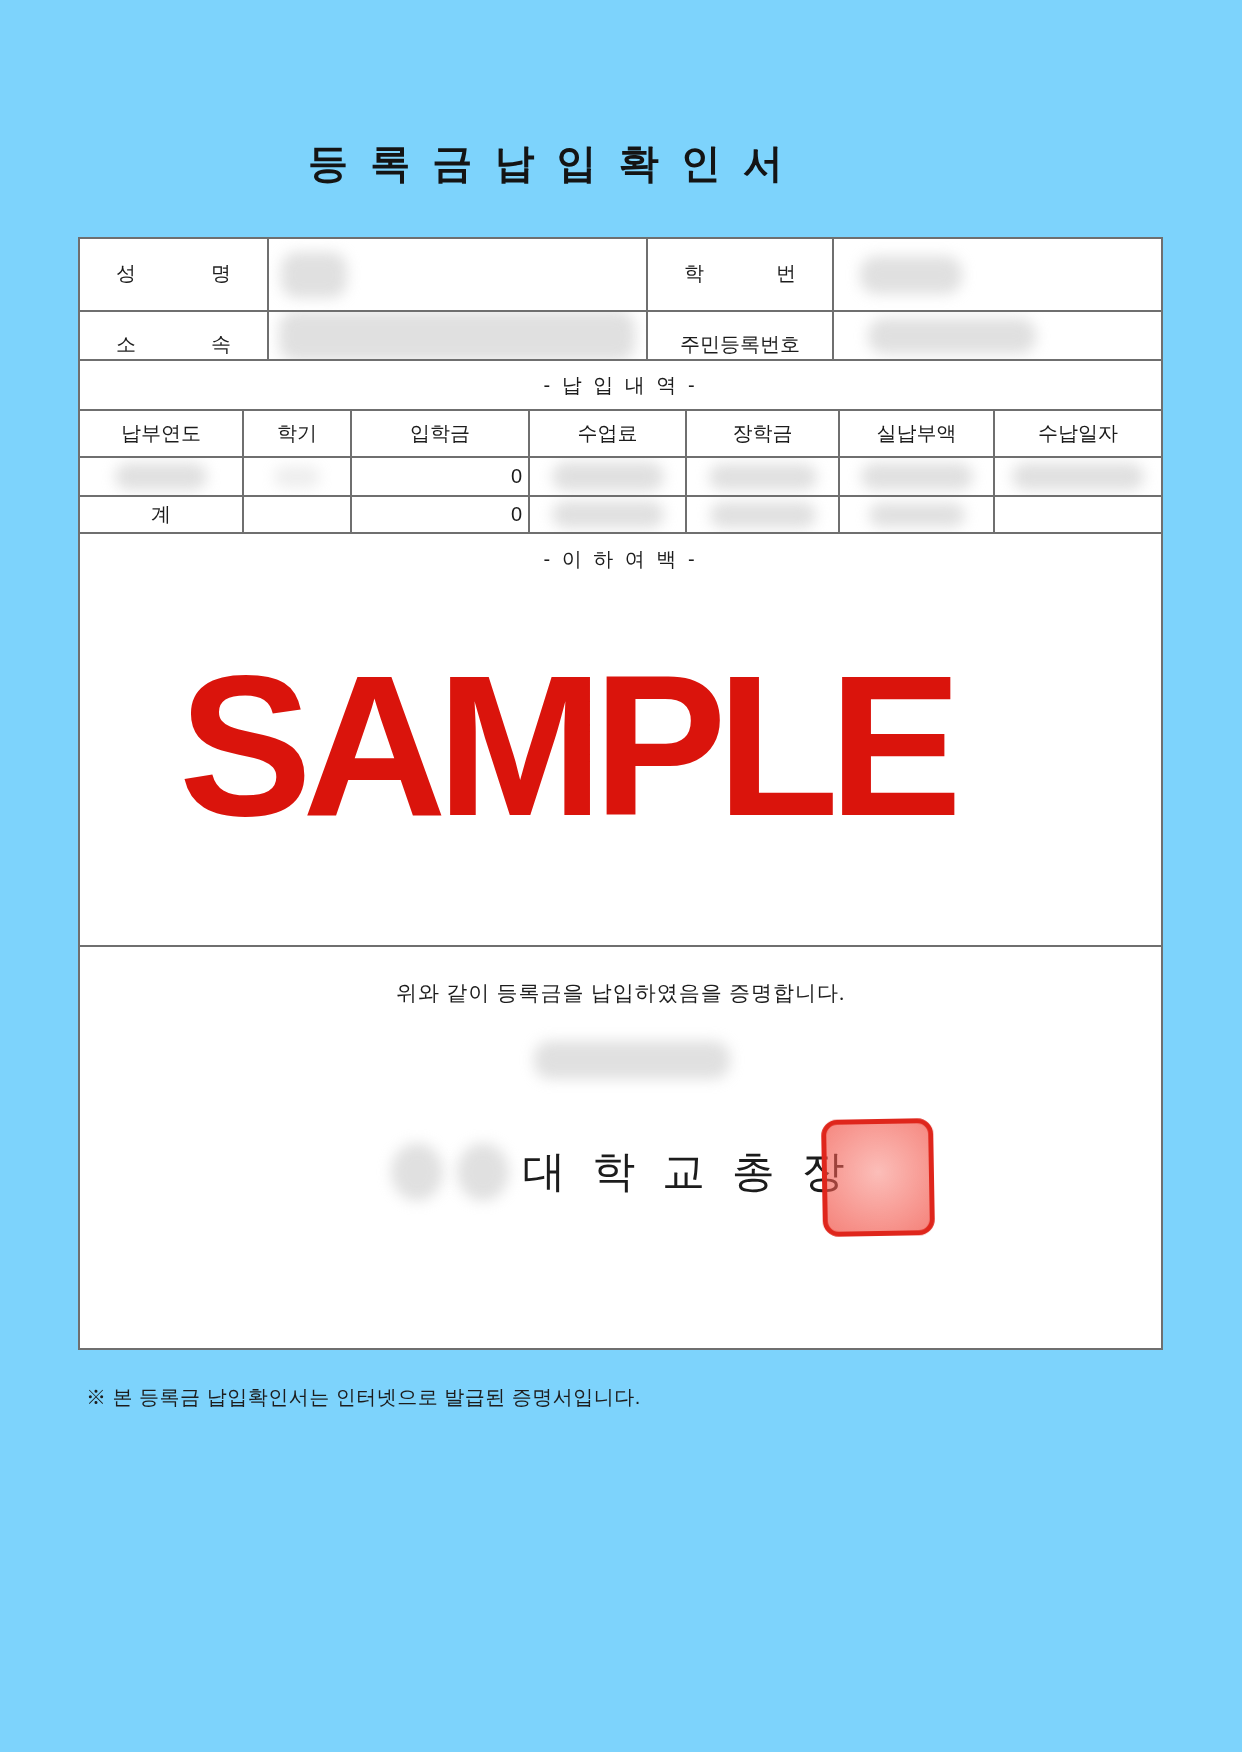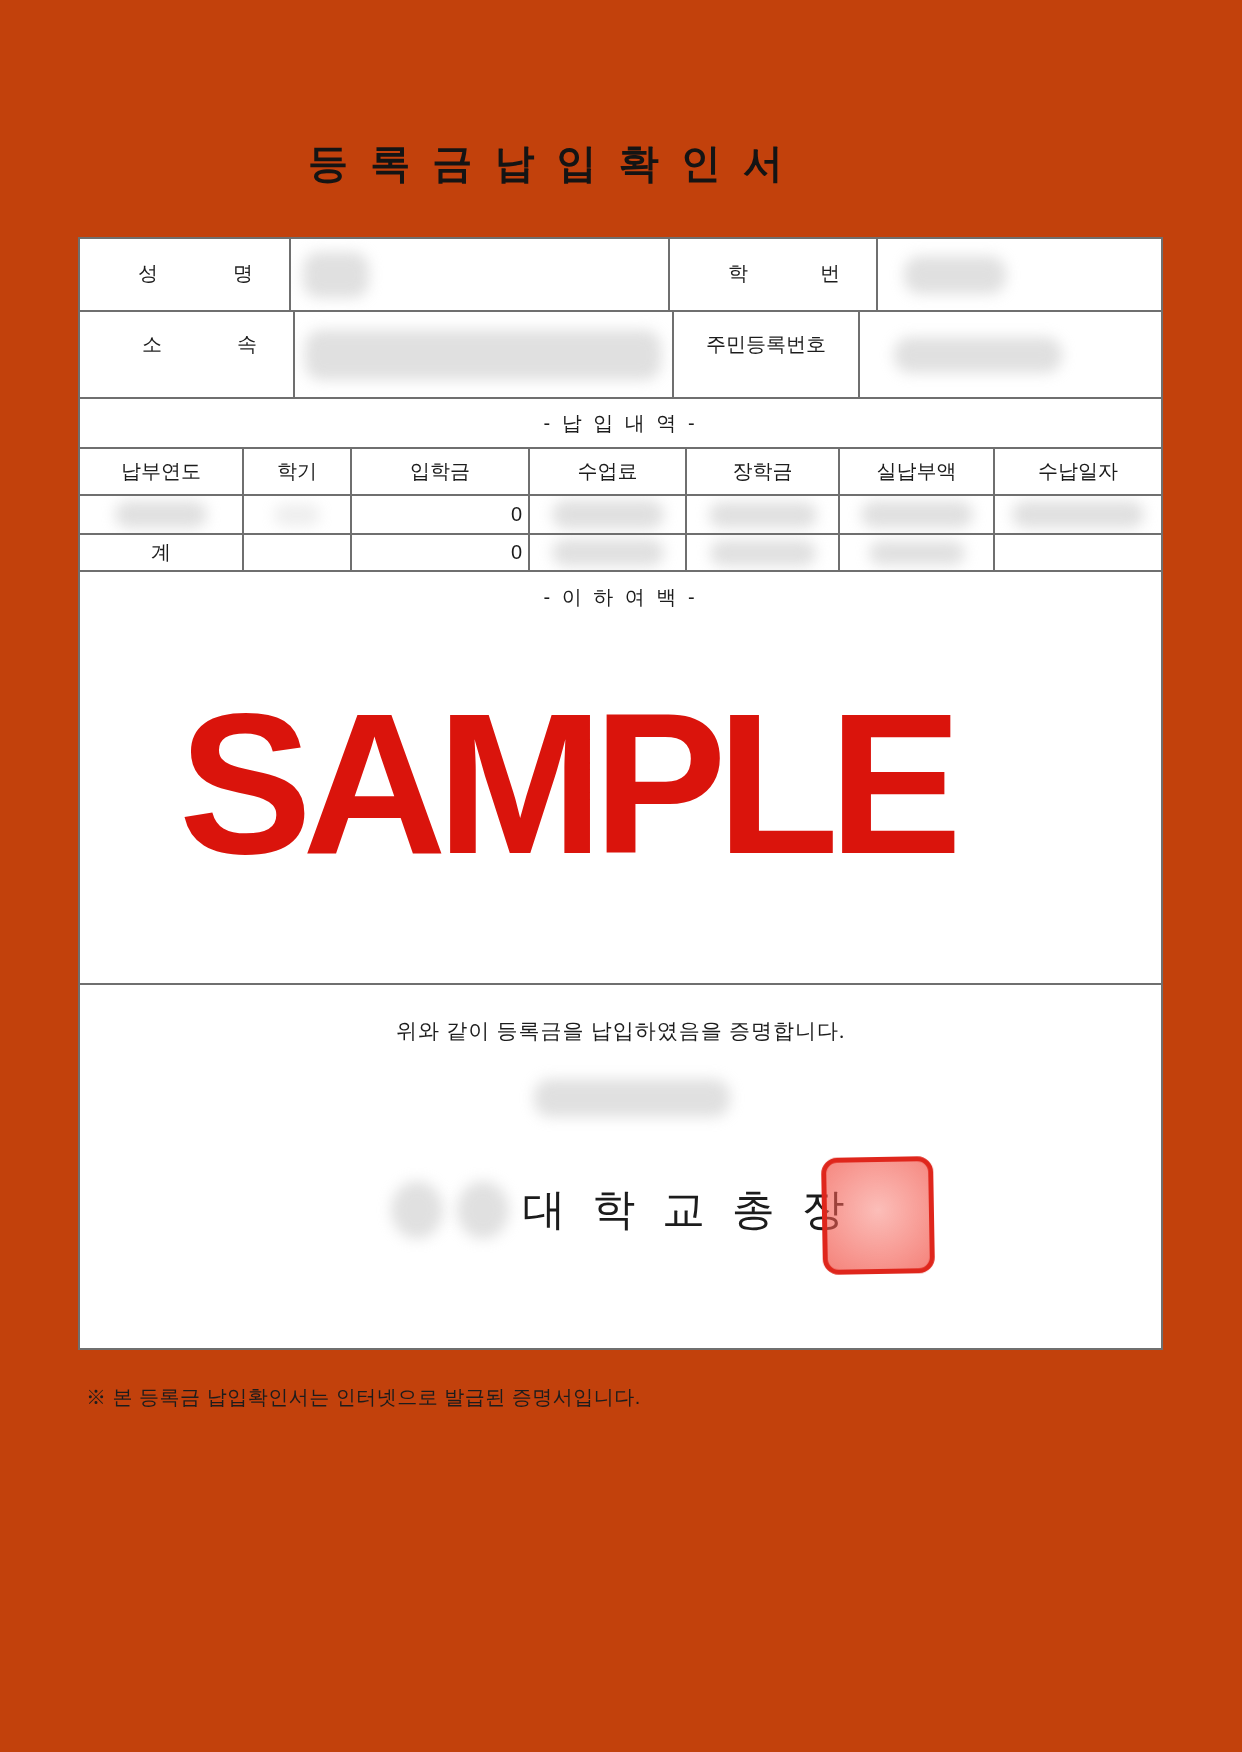--- a/index.html
+++ b/index.html
@@ -3,21 +3,21 @@
 <meta charset="utf-8">
 <style>
   * { margin:0; padding:0; box-sizing:border-box; }
   html,body { background:#ffffff; }
   body {
     width:1242px; height:1752px;
     font-family:"Liberation Sans", sans-serif;
     color:#1c1c1c;
     position:relative;
   }
-  .page { position:relative; width:1242px; height:1752px; background:#c2410c; overflow:hidden; }
+  .page { position:relative; width:1242px; height:1752px; background:#7dd3fc; overflow:hidden; }
 
   
   .doc-title {
     position:absolute; top:136px; left:0; width:1095px;
     text-align:center;
     font-size:40px; font-weight:600;
     letter-spacing:4px; word-spacing:3px;
     color:#141414;
   }
 
@@ -27,28 +27,28 @@
     width:1085px; height:1113px;
     border:2px solid #6f6f6f;
     background:#fff;
   }
   .row { display:flex; border-bottom:2px solid #6f6f6f; }
   .cell { border-right:2px solid #6f6f6f; display:flex; align-items:center; overflow:hidden; }
   .cell:last-child { border-right:none; }
 
   
   .info-row-1 { height:73px; }
-  .info-row-2 { height:87px;padding-left:26px; }
+  .info-row-2 { height:49px; }
   .label-cell {
     display:block;
     padding:0 36px;
     font-size:20px;
     text-align:justify; text-align-last:justify;
   }
-  .info-row-1 .label-cell { line-height:69px;margin-left:22px; }
+  .info-row-1 .label-cell { line-height:69px; }
   .info-row-2 .label-cell { line-height:65px; }
   .label-cell.center { text-align:center; text-align-last:center; padding:0 6px; }
   .w-label1 { width:189px; }
   .w-value1 { width:379px; }
   .w-label2 { width:186px; }
   .w-value2 { flex:1; }
 
   
   .section-band { height:50px; display:flex; align-items:center; justify-content:center;
     font-size:20px; letter-spacing:3px; border-bottom:2px solid #6f6f6f; }

